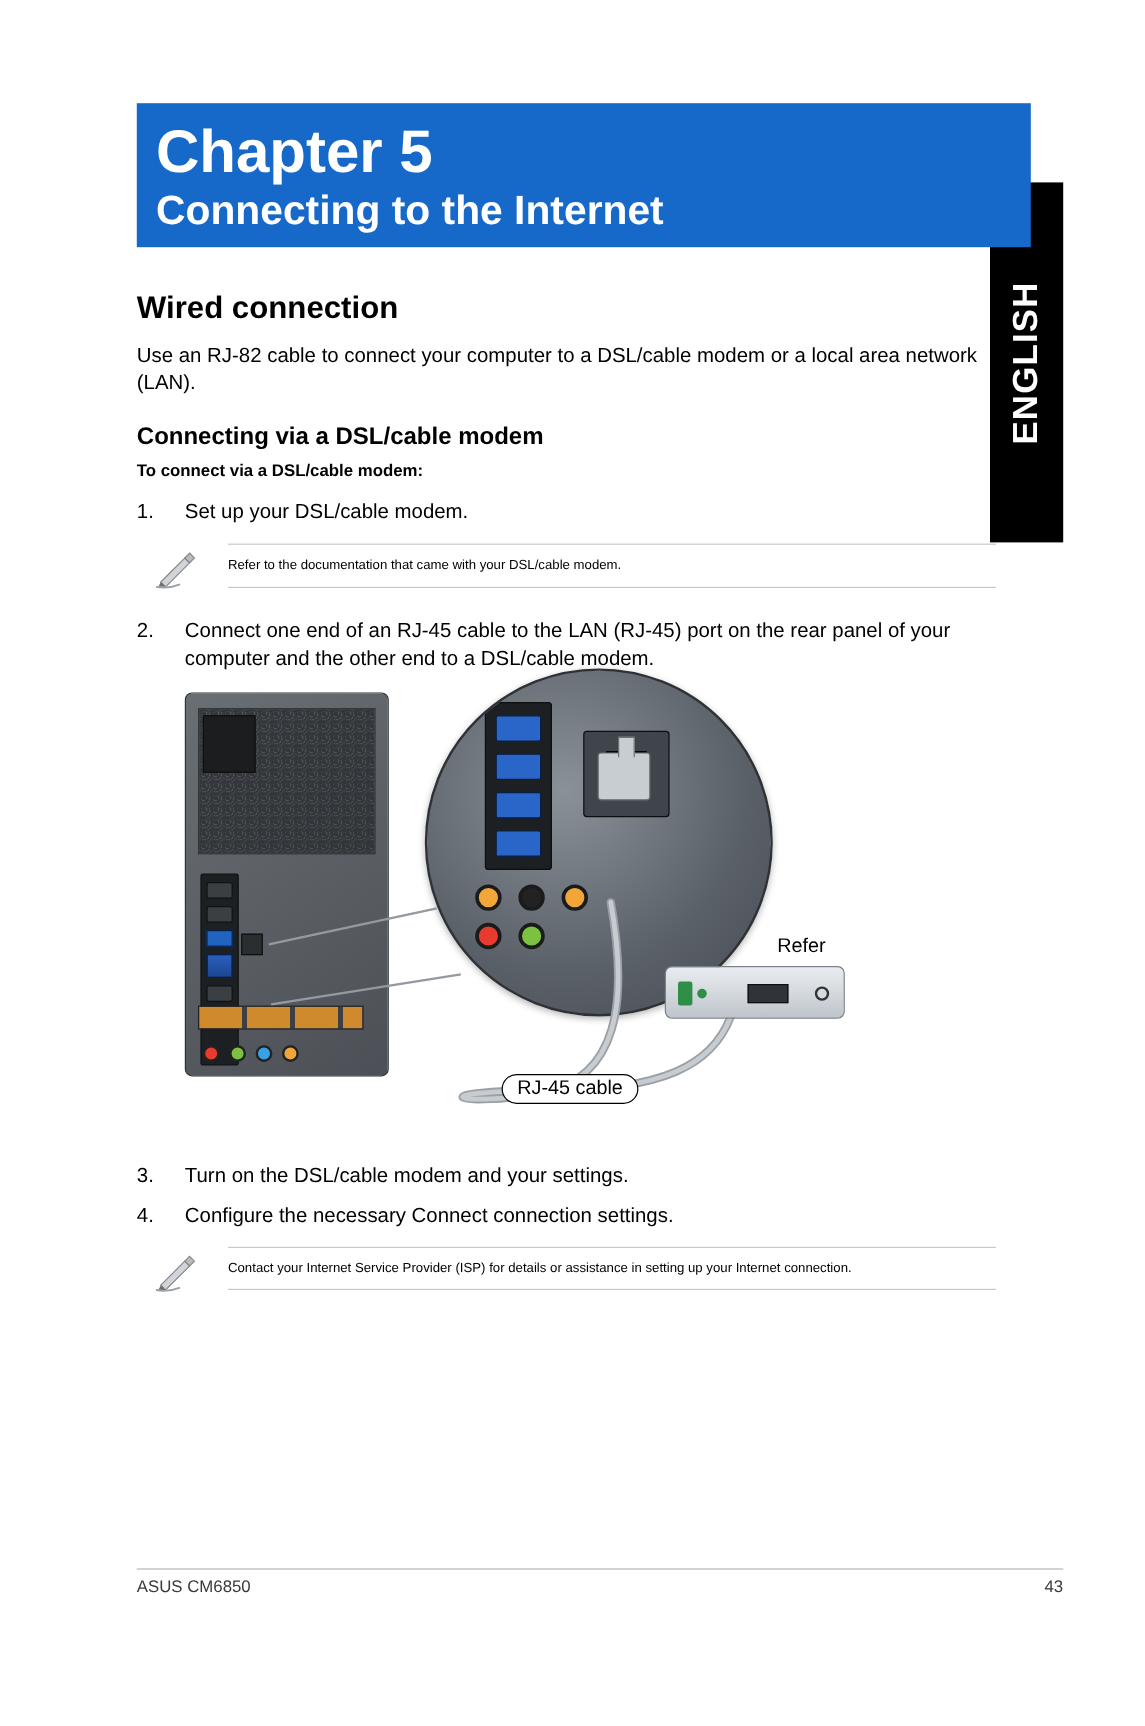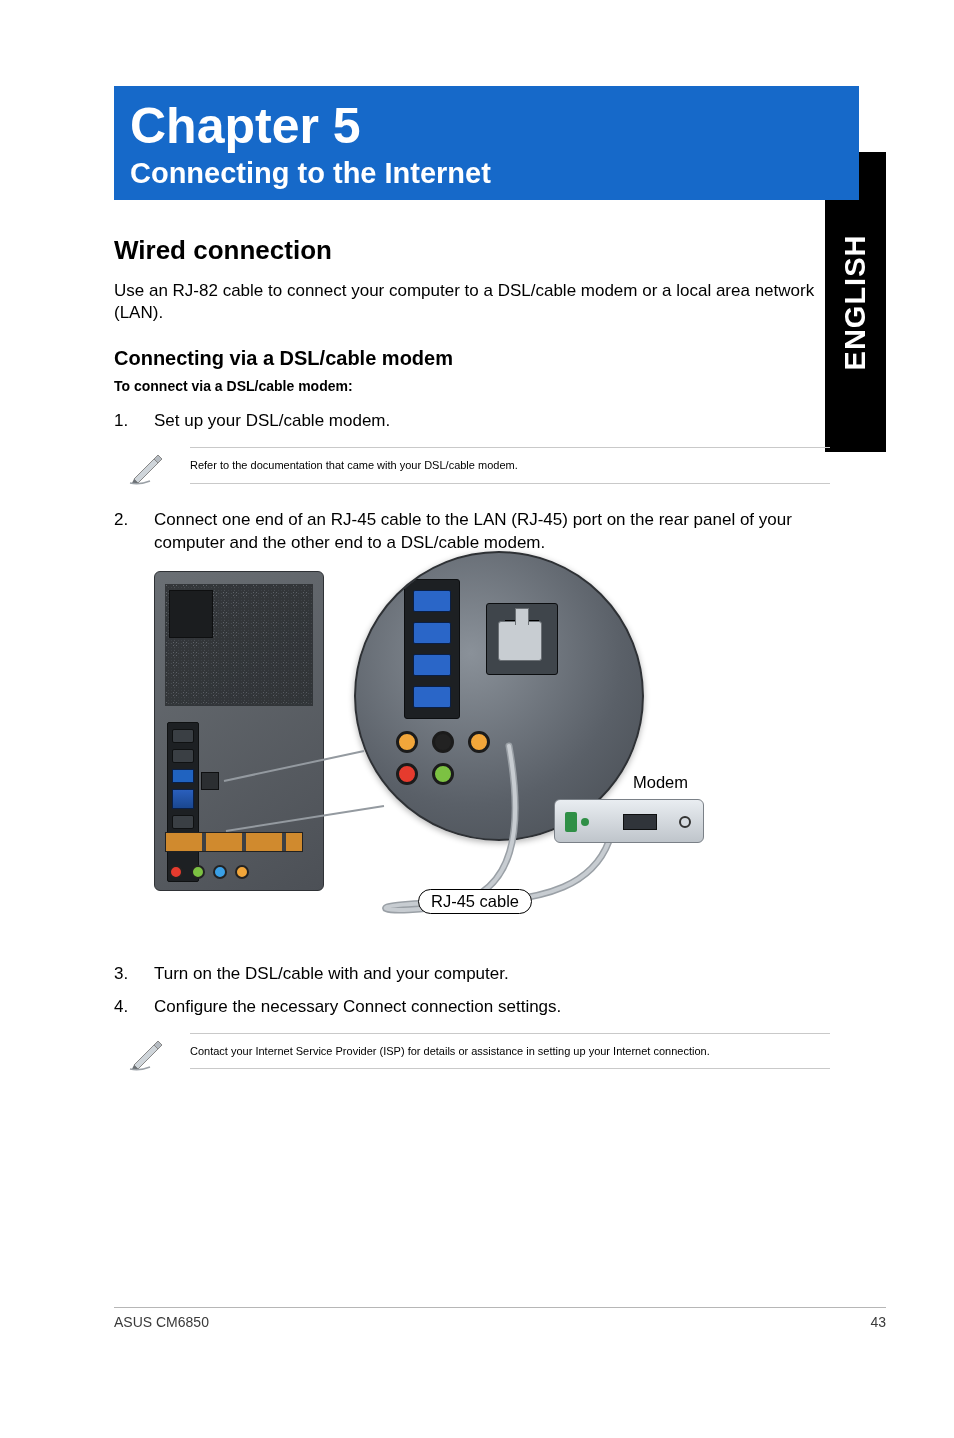--- a/index.html
+++ b/index.html
@@ -44,21 +44,21 @@
     padding: 14px 16px 10px 16px;
     width: 745px;
   }
   .chapter-title {
     font-size: 50px;
     font-weight: 700;
     line-height: 1.05;
     margin-bottom: 4px;
   }
   .chapter-sub {
-    font-size: 29px;
+    font-size: 34px;
     font-weight: 700;
   }
   .content {
     max-width: 716px;
   }
   h2.section {
     font-size: 26px;
     font-weight: 700;
     margin-top: 35px;
     margin-bottom: 14px;
@@ -315,27 +315,27 @@
 
         <path d="M 210 180 L 70 210" fill="none" stroke="#949aa0" stroke-width="2"></path>
         <path d="M 230 235 L 72 260" fill="none" stroke="#949aa0" stroke-width="2"></path>
       </svg>
 
       <div class="modem">
         <div class="slot"></div>
           <div class="dot"></div>
       </div>
 
-      <span class="callout modem-lbl">Modem</span>
+      <span class="callout modem-lbl">Refer</span>
       <span class="rj-label">RJ-45 cable</span>
     </div>
 
     <div class="step">
       <span class="num">3.</span>
-      <span class="txt">Turn on the DSL/cable with and your computer.</span>
+      <span class="txt">Turn on the DSL/cable modem and your settings.</span>
     </div>
     <div class="step">
       <span class="num">4.</span>
       <span class="txt">Configure the necessary Connect connection settings.</span>
     </div>
 
     <div class="note-wrap">
       <span class="pen-icon">
         <svg width="40" height="40" viewBox="0 0 40 40">
           <path d="M6 34 L26 14 L30 18 L10 38 Z" fill="#cfd5da" stroke="#888" stroke-width="1"></path>

